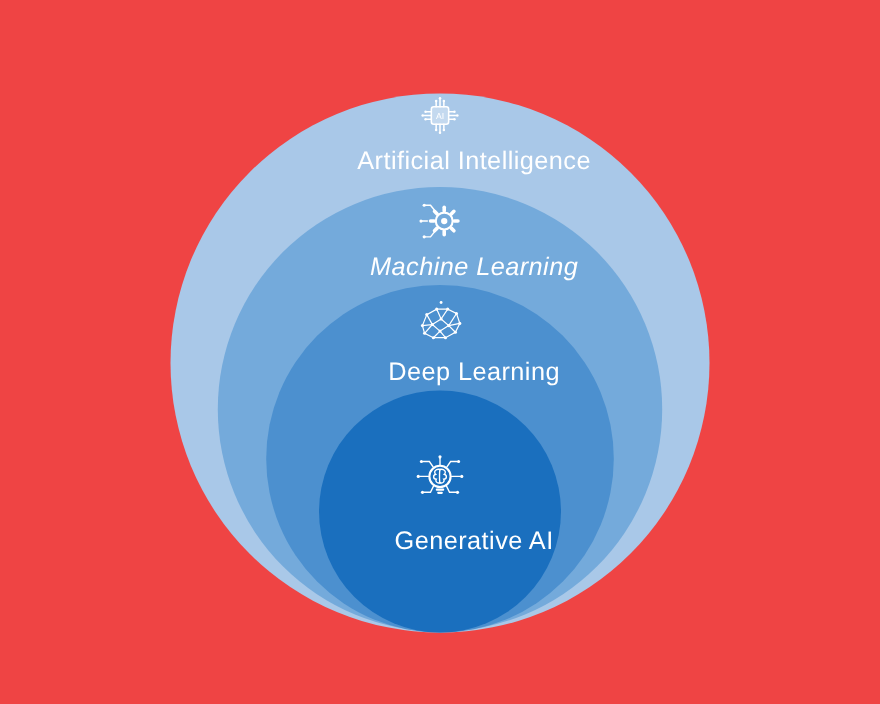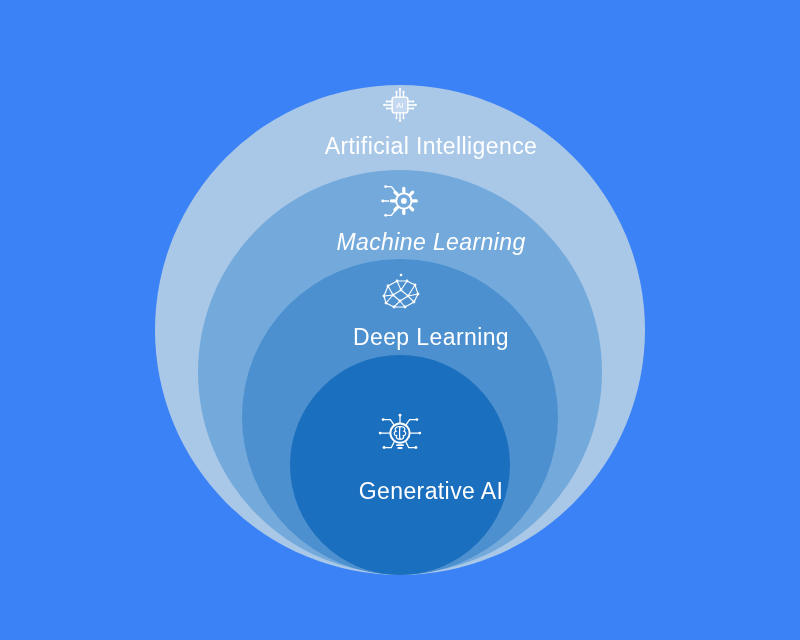--- a/index.html
+++ b/index.html
@@ -5,21 +5,21 @@
   html, body {
     margin: 0;
     padding: 0;
     background: #ffffff;
     font-family: "Liberation Sans", sans-serif;
   }
   .stage {
     position: relative;
     width: 800px;
     height: 640px;
-    background: #3b82f6;
+    background: #ef4444;
     overflow: hidden;
   }
   .circle {
     position: absolute;
     border-radius: 50%;
   }
   .c0 { left: 155px; top: 85px;  width: 490px; height: 490px; }
   .c1 { left: 198px; top: 170px; width: 404px; height: 404px; }
   .c2 { left: 242px; top: 259px; width: 316px; height: 316px; }
   .c3 { left: 290px; top: 355px; width: 220px; height: 220px; }

